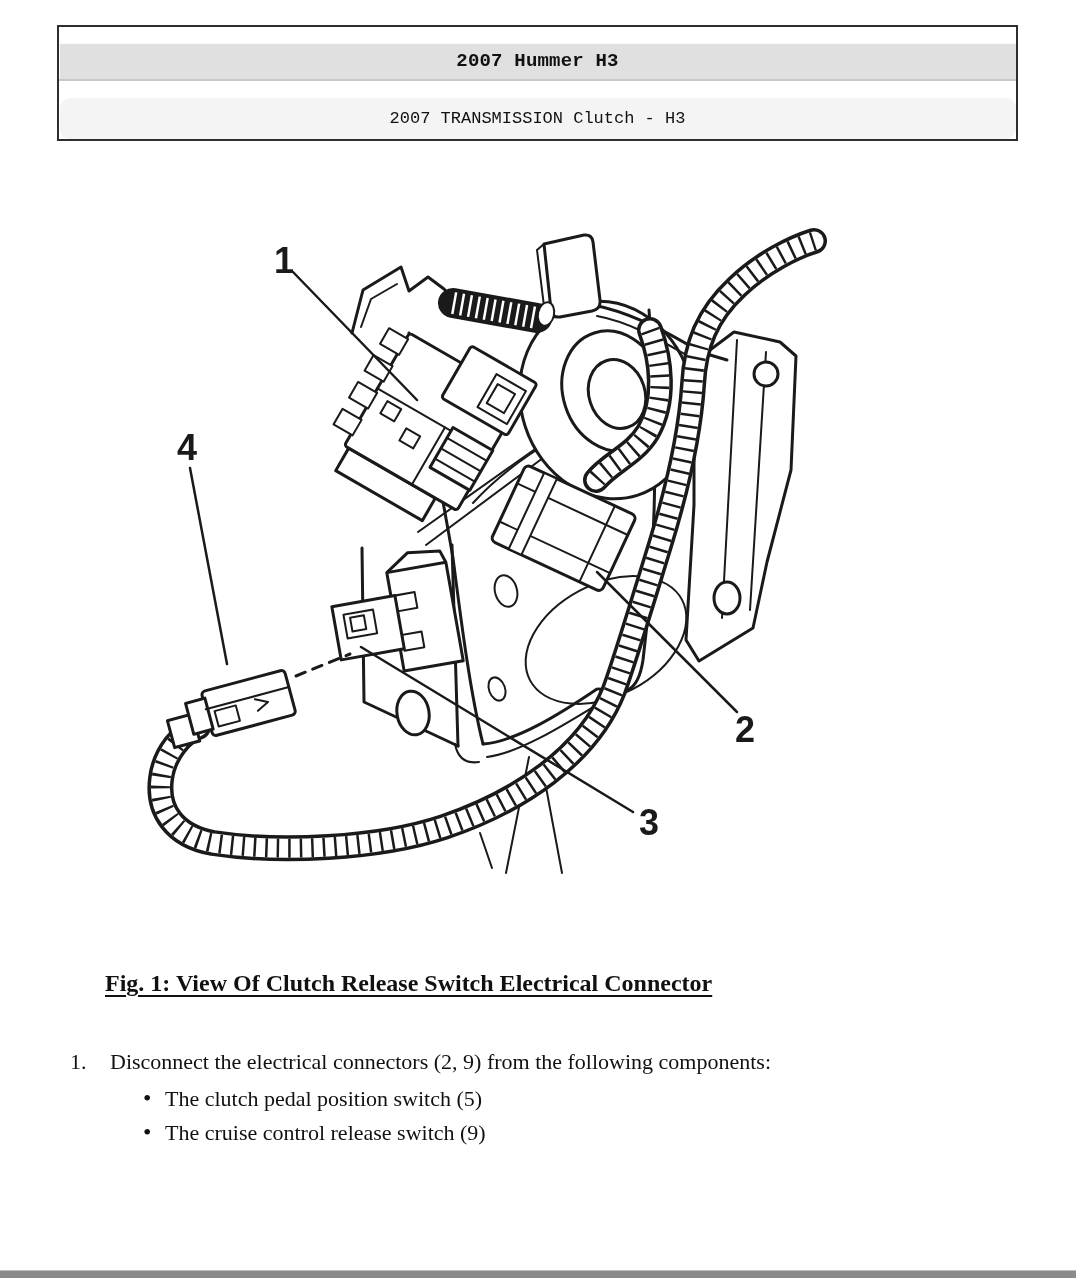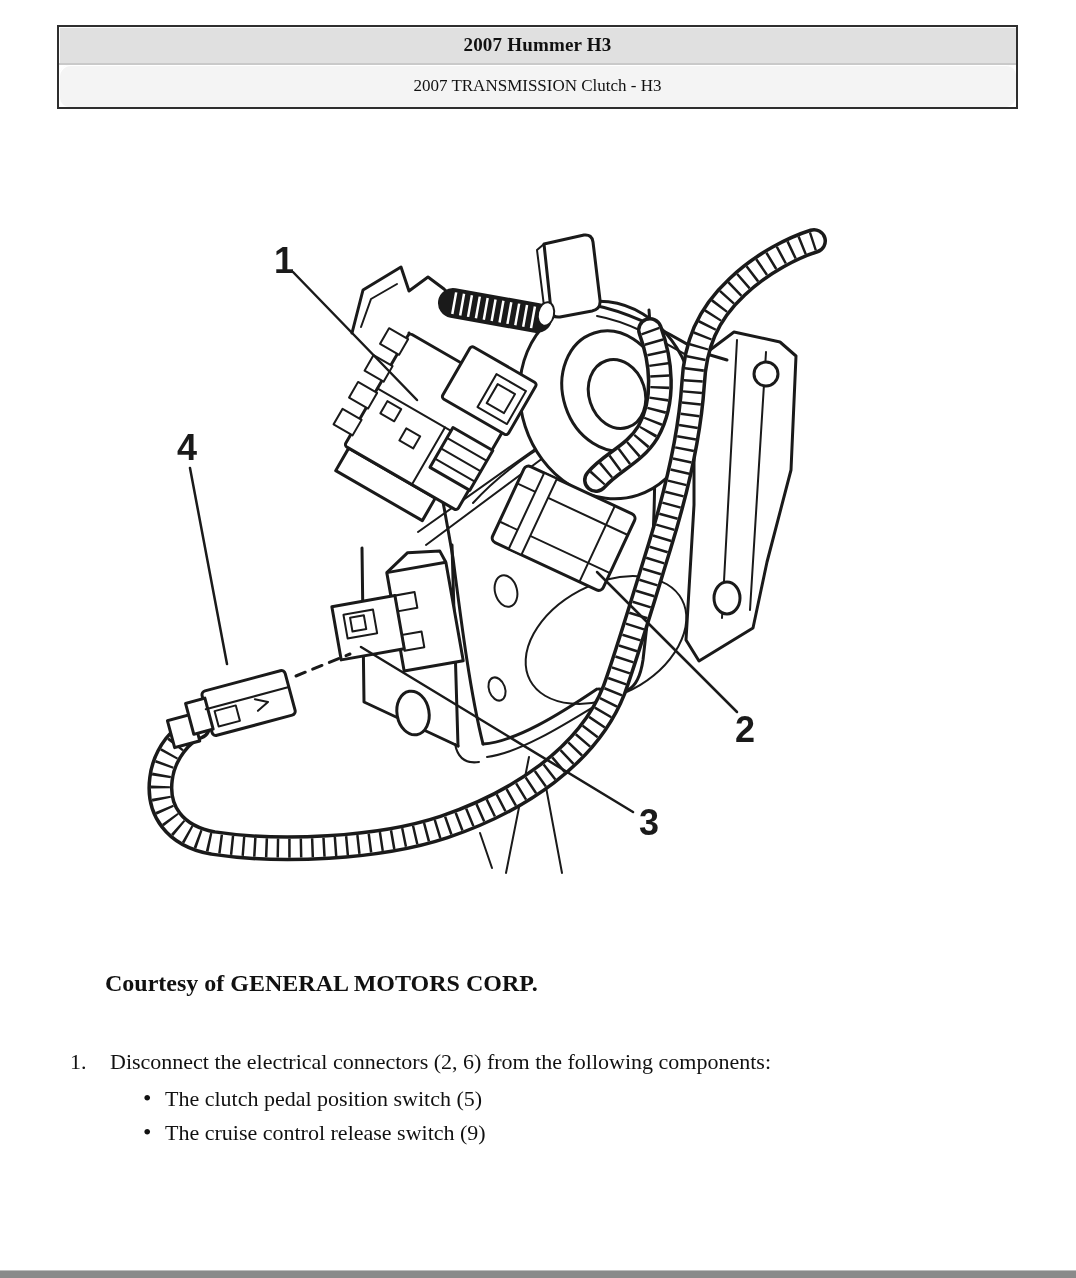--- a/index.html
+++ b/index.html
@@ -14,21 +14,21 @@
     position:relative;width:1076px;height:1278px;background:var(--page-bg);
     overflow:hidden;font-family:"Liberation Serif",serif;color:#111;
   }
   
   .header-box{
     position:absolute;left:57px;top:25px;width:961px;
     border:2px solid #2e2e2e;background:#fff;box-sizing:border-box;
   }
   .header-row{
     display:flex;align-items:center;justify-content:center;
-    font-family:Liberation Serif, serif;box-sizing:border-box;
+    font-family:Liberation Mono, monospace;box-sizing:border-box;margin-top:16px;
   }
   .header-row.r1{
     height:38px;background:var(--header-row1-bg);
     font-size:19px;font-weight:bold;letter-spacing:.2px;
     border-bottom:2px solid #c9c9c9;box-shadow:inset 1px 1px 0 #fafafa;
   }
   .header-row.r2{
     height:42px;background:var(--header-row2-bg);
     font-size:17px;box-shadow:inset 1px 1px 0 #ffffff;border-radius:11px;
   }
@@ -188,26 +188,26 @@
       </g>
 
       <text class="callout" x="284" y="273">1</text>
       <text class="callout" x="187" y="460">4</text>
       <text class="callout" x="745" y="742">2</text>
       <text class="callout" x="649" y="835">3</text>
     </svg>
   </div>
 
   <div class="caption">
-    <div class="caption-credit">Courtesy of GENERAL MOTORS CORP.</div>
+    <div class="caption-title">Fig. 1: View Of Clutch Release Switch Electrical Connector</div>
   </div>
 
   <div class="step-row">
     <span class="step-num">1.</span>
-    <span class="step-text">Disconnect the electrical connectors (2, 6) from the following components:</span>
+    <span class="step-text">Disconnect the electrical connectors (2, 9) from the following components:</span>
   </div>
 
   <div class="bullet-row b1">
     <span class="bullet-dot">•</span>
     <span>The clutch pedal position switch (5)</span>
   </div>
   <div class="bullet-row b2">
     <span class="bullet-dot">•</span>
     <span>The cruise control release switch (9)</span>
   </div>

